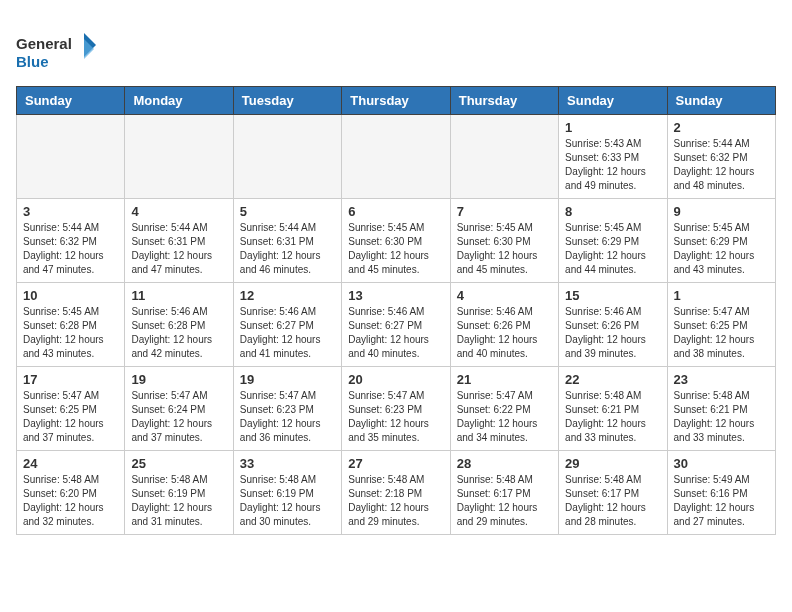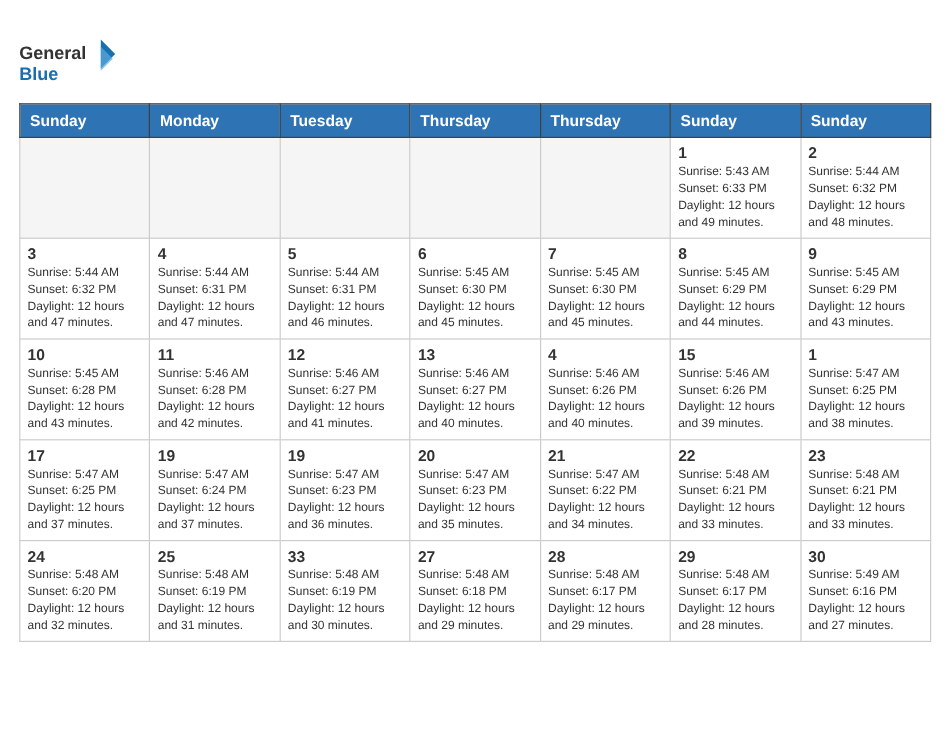--- a/index.html
+++ b/index.html
@@ -271,21 +271,21 @@
         </td>
         <td>
           <span class="day-number">33</span>
           <div class="day-info">Sunrise: 5:48 AM
 Sunset: 6:19 PM
 Daylight: 12 hours and 30 minutes.</div>
         </td>
         <td>
           <span class="day-number">27</span>
           <div class="day-info">Sunrise: 5:48 AM
-Sunset: 6:18 PM
+Sunset: 2:18 PM
 Daylight: 12 hours and 29 minutes.</div>
         </td>
         <td>
           <span class="day-number">28</span>
           <div class="day-info">Sunrise: 5:48 AM
 Sunset: 6:17 PM
 Daylight: 12 hours and 29 minutes.</div>
         </td>
         <td>
           <span class="day-number">29</span>

